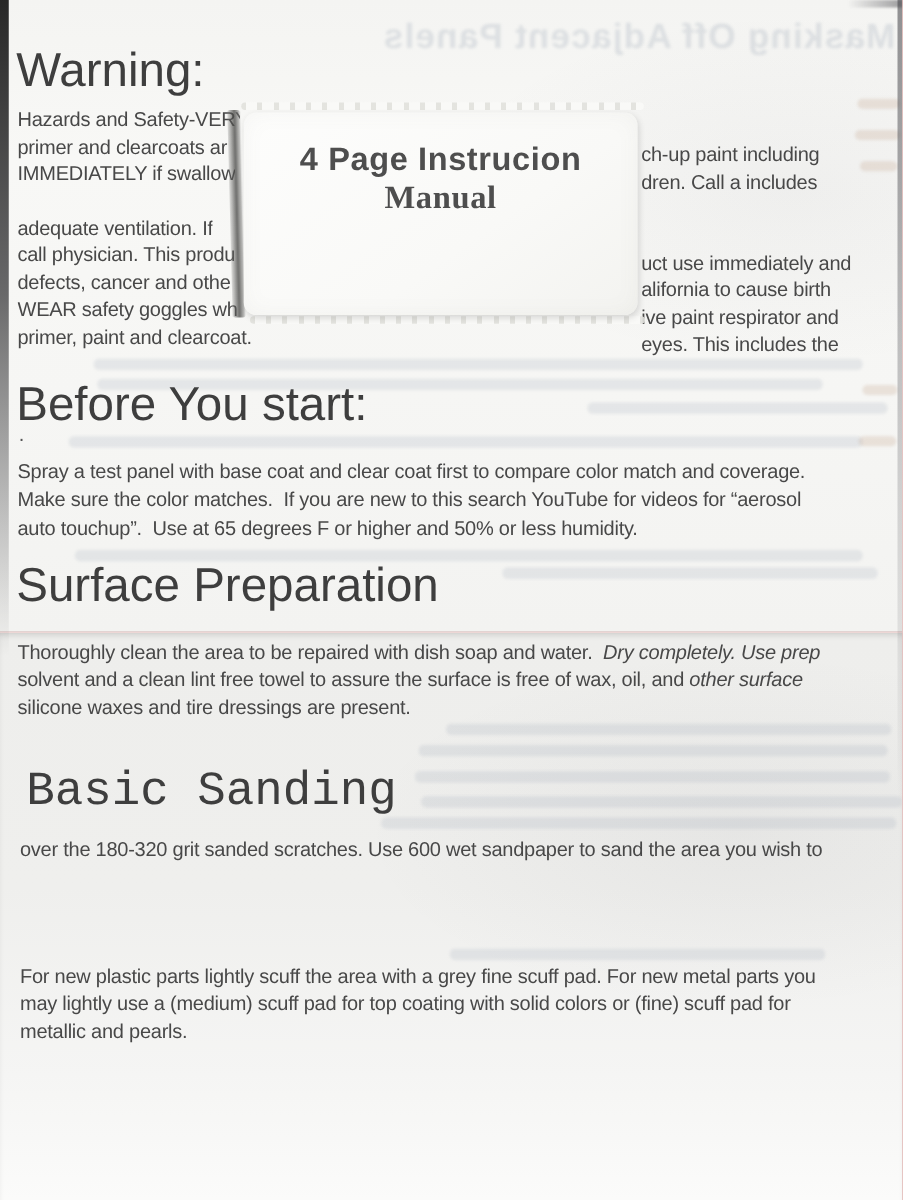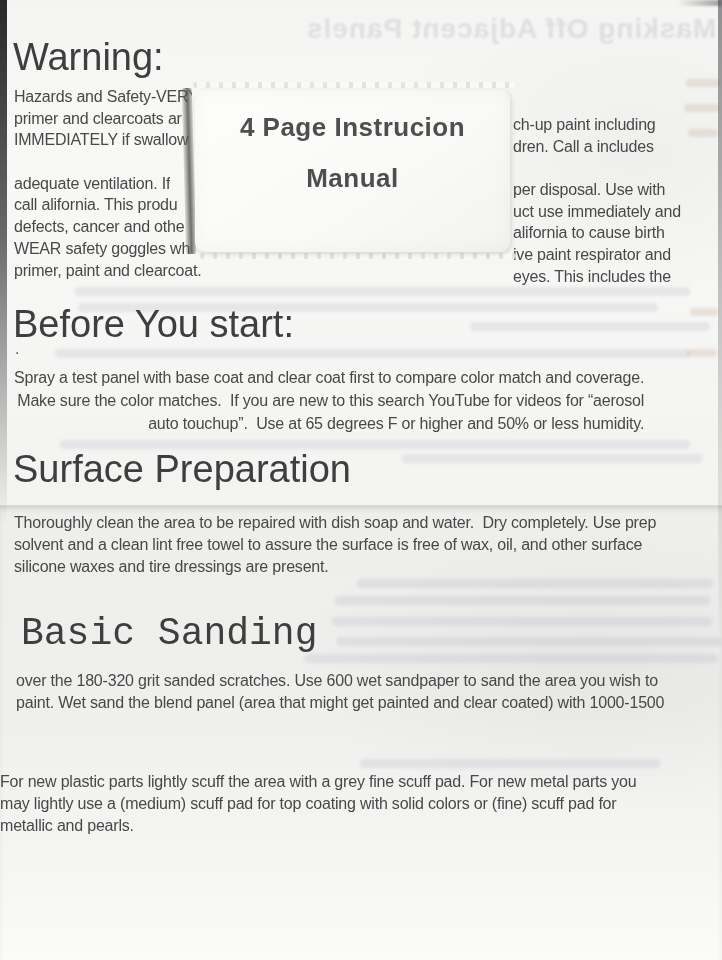--- a/index.html
+++ b/index.html
@@ -36,43 +36,43 @@
   
   .h{position:absolute;margin:0;z-index:2;font-size:38px;font-weight:400;color:#3e3e3e;white-space:nowrap;}
   #h-warning{left:13px;top:36px;}
   #h-before{left:13px;top:303px;}
   #h-surface{left:13px;top:448px;}
   #h-basic{left:21px;top:612px;font-family:Liberation Mono, monospace;}
 
   
   .para{position:absolute;z-index:2;color:#484848;font-size:16px;letter-spacing:-0.2px;}
   .pline{white-space:pre;}
-  .it{}
-  #p-before{left:14px;top:366px;line-height:23px;text-align:right;}
+  .it{font-style:italic;}
+  #p-before{left:14px;top:366px;line-height:23px;}
   #p-surface{left:14px;top:512px;line-height:21.8px;}
   #p-basic1{left:16px;top:670px;line-height:21.8px;}
-  #p-basic2{left:0;top:771px;line-height:22px;}
+  #p-basic2{left:16px;top:771px;line-height:22px;}
 
   .warning-para{position:absolute;left:14px;top:86px;width:694px;z-index:2;
     color:#484848;font-size:16px;letter-spacing:-0.2px;line-height:21.7px;}
   .wline{position:relative;height:21.7px;}
   .wline .l{display:inline-block;max-width:178px;overflow:hidden;white-space:pre;vertical-align:top;}
   .wline.full .l{max-width:none;}
   .wline .r{position:absolute;left:499px;top:0;max-width:196px;overflow:hidden;white-space:pre;margin-top:28px;}
 
   .stray{position:absolute;left:15px;top:340px;z-index:2;color:#555;font-size:16px;}
 
   
   .sticker{position:absolute;left:195px;top:90px;width:315px;height:162px;z-index:5;
     background:linear-gradient(145deg,#fdfdfc,#f9f9f7 60%,#f3f3f0);
     border-radius:10px;text-align:center;
     box-shadow:1px 2px 5px rgba(60,60,60,.18), inset 0 0 18px rgba(120,120,110,.06);}
   .st1,.st2{font-size:26px;font-weight:700;color:#4e4e4e;letter-spacing:.5px;}
   .st1{margin-top:22px;}
-  .st2{margin-top:20px;}
+  .st2{font-family:Liberation Serif, serif;}
   .sticker-edge{position:absolute;left:184px;top:88px;width:10px;height:166px;z-index:4;
     background:linear-gradient(90deg,rgba(140,140,138,.25),rgba(75,75,73,.8) 55%,rgba(150,150,148,.4));
     transform:skewX(1.5deg);border-radius:2px;filter:blur(.4px);}
   .perf{position:absolute;height:6px;z-index:4;border-radius:3px;opacity:.9;filter:blur(.3px);
     background:repeating-linear-gradient(90deg,#e2e2dd 0 4px,#fafaf8 4px 13px);}
   .perf-top{left:193px;top:82px;width:322px;}
   .perf-bottom{left:200px;top:253px;width:316px;}
 </style>
 </head>
 <body>
@@ -98,23 +98,23 @@
   <div class="ghost ghostw" style="left:684px;top:104px;width:36px;"></div>
   <div class="ghost ghostw" style="left:688px;top:129px;width:30px;"></div>
   <div class="ghost ghostw" style="left:690px;top:308px;width:28px;"></div>
   <div class="ghost ghostw" style="left:687px;top:349px;width:30px;"></div>
 
   <h1 class="h" id="h-warning">Warning:</h1>
   <div class="warning-para">
       <div class="wline"><span class="l">Hazards and Safety-VERY</span><span class="r">ch-up paint including</span></div>
       <div class="wline"><span class="l">primer and clearcoats ar</span><span class="r">dren. Call a includes</span></div>
       <div class="wline"><span class="l">IMMEDIATELY if swallow</span></div>
-      <div class="wline"><span class="r">per disposal. Use with</span></div>
+      <div class="wline"></div>
       <div class="wline"><span class="l">adequate ventilation. If</span><span class="r">uct use immediately and</span></div>
-      <div class="wline"><span class="l">call alifornia. This produ</span><span class="r">alifornia to cause birth</span></div>
+      <div class="wline"><span class="l">call physician. This produ</span><span class="r">alifornia to cause birth</span></div>
       <div class="wline"><span class="l">defects, cancer and othe</span><span class="r">ive paint respirator and</span></div>
       <div class="wline"><span class="l">WEAR safety goggles wh</span><span class="r">eyes. This includes the</span></div>
       <div class="wline full"><span class="l">primer, paint and clearcoat.</span><span class="r"></span></div>
     </div>
 
   <div class="perf perf-top"></div>
   <div class="perf perf-bottom"></div>
   <div class="sticker-edge"></div>
   <div class="sticker">
     <div class="st1">4 Page Instrucion</div>
@@ -132,21 +132,20 @@
   <h1 class="h" id="h-surface">Surface Preparation</h1>
   <div class="para" id="p-surface">
       <div class="pline"><span>Thoroughly clean the area to be repaired with dish soap and water.  </span><span class="it">Dry completely. Use prep</span></div>
       <div class="pline"><span>solvent and a clean lint free towel to assure the surface is free of wax, oil, and </span><span class="it">other surface</span></div>
       <div class="pline"><span>silicone waxes and tire dressings are present.</span></div>
     </div>
 
   <h1 class="h" id="h-basic">Basic Sanding</h1>
   <div class="para" id="p-basic1">
       <div class="pline"><span>over the 180-320 grit sanded scratches. Use 600 wet sandpaper to sand the area you wish to</span></div>
-      <div class="pline"><span>paint. Wet sand the blend panel (area that might get painted and clear coated) with 1000-1500</span></div>
     </div>
   <div class="para" id="p-basic2">
       <div class="pline"><span>For new plastic parts lightly scuff the area with a grey fine scuff pad. For new metal parts you</span></div>
       <div class="pline"><span>may lightly use a (medium) scuff pad for top coating with solid colors or (fine) scuff pad for</span></div>
       <div class="pline"><span>metallic and pearls.</span></div>
     </div>
 
   <div class="edge-left"></div>
   <div class="edge-right"></div>
   <div class="corner-tr"></div>

